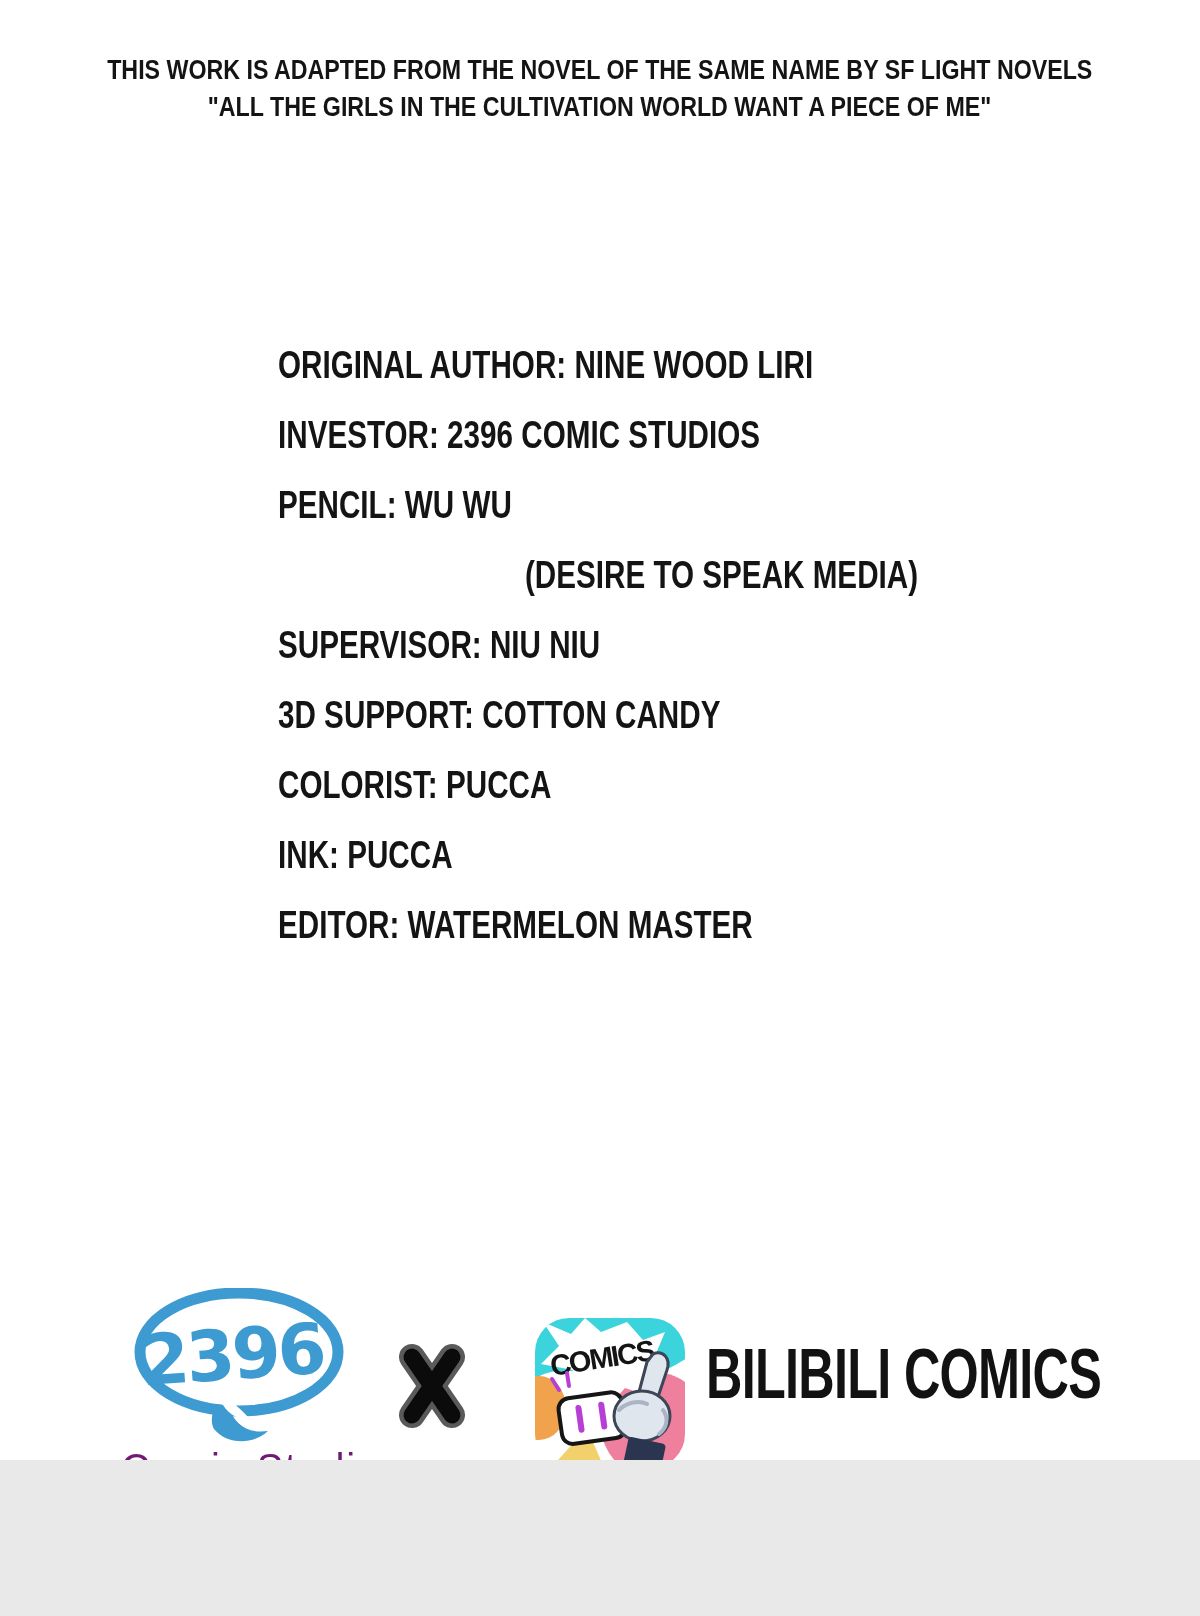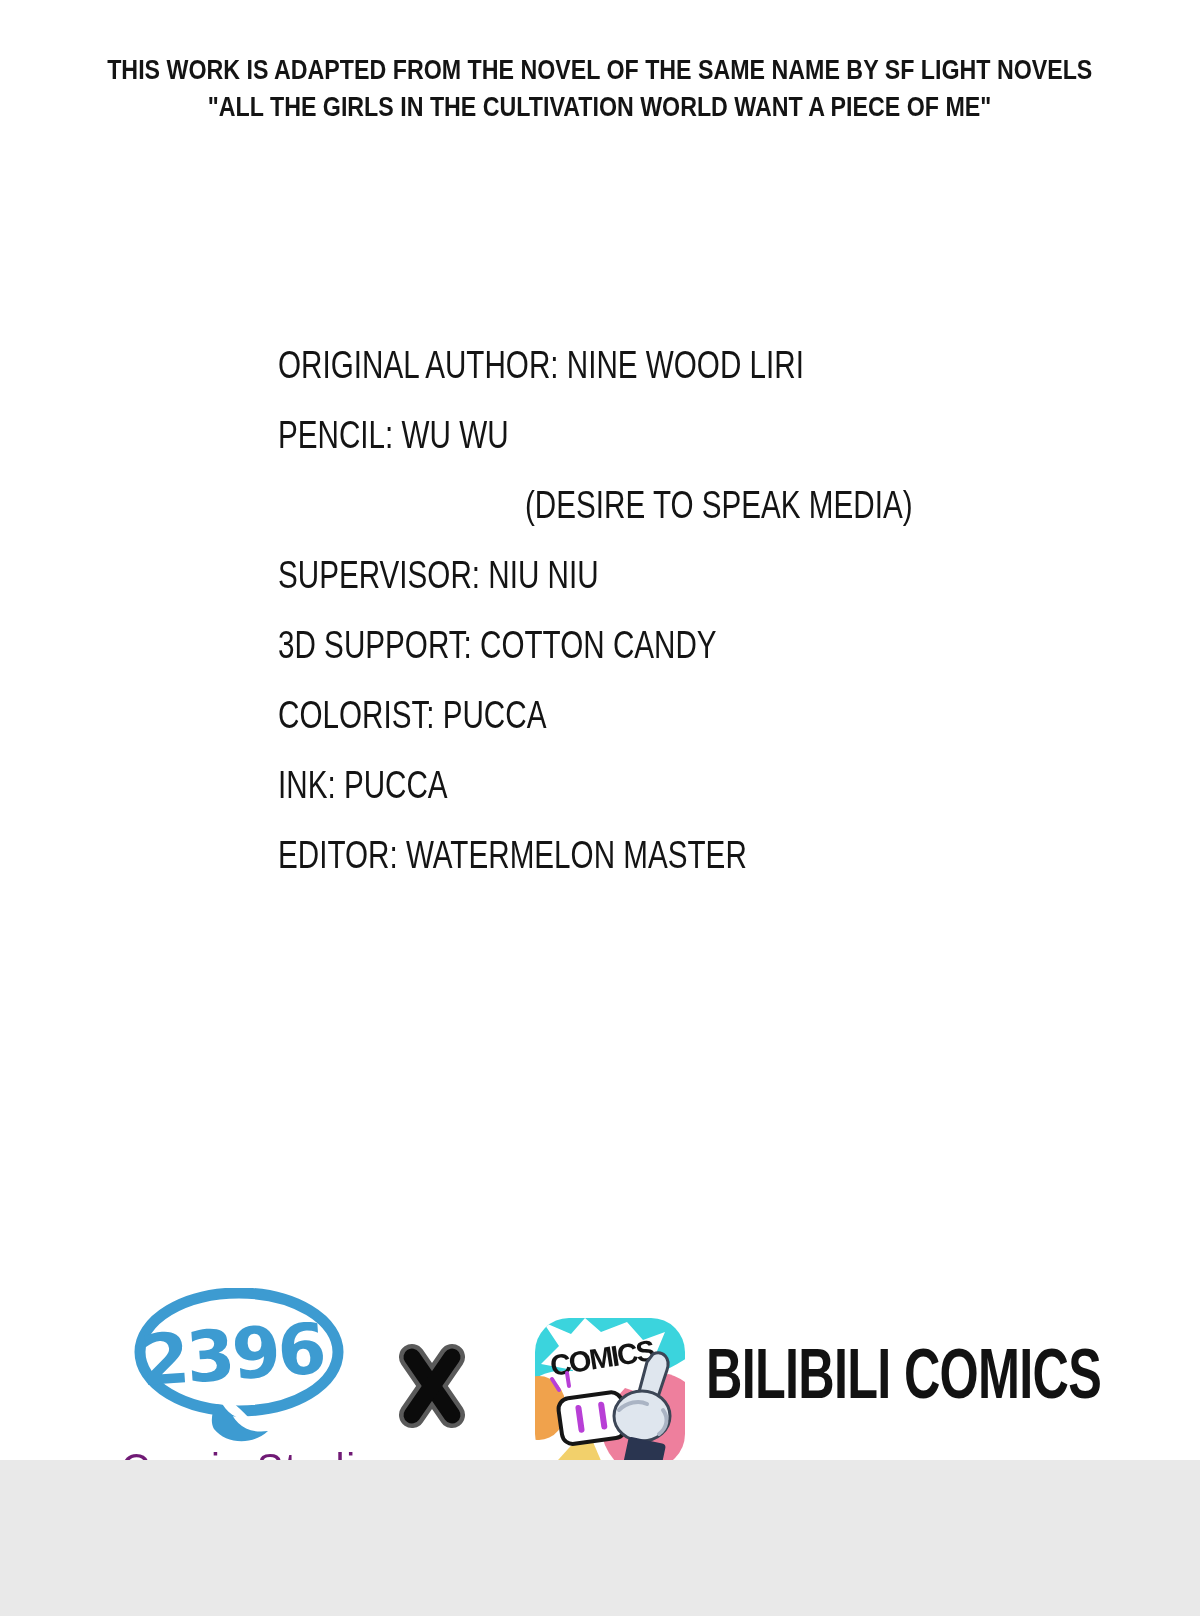--- a/index.html
+++ b/index.html
@@ -7,21 +7,21 @@
     position:relative;width:1200px;height:1460px;margin:0 auto;
     background:#ffffff;overflow:hidden;
     font-family:"Liberation Sans",sans-serif;color:#141414;
   }
   
   .header{position:absolute;top:52px;left:0;width:1200px;text-align:center;}
   .header .hline{display:block;font-size:27px;font-weight:bold;line-height:37px;white-space:nowrap;}
   .header .hline > span{display:inline-block;transform:scaleX(0.86);transform-origin:center center;}
   
   .credits{position:absolute;left:278px;top:330px;margin:0;padding:0;list-style:none;}
-  .credits li{height:70px;line-height:70px;font-size:39px;font-weight:normal;white-space:nowrap;}
+  .credits li{height:70px;line-height:70px;font-size:39px;font-weight:bold;white-space:nowrap;}
   .credits li > span{display:inline-block;transform:scaleX(0.76);transform-origin:left center;}
   .credits li.indent{padding-left:247px;}
   
   .studio-bubble{position:absolute;left:128px;top:1288px;width:230px;height:165px;}
   .studio-number{
     position:absolute;left:128px;top:1292px;width:208px;height:126px;
     display:flex;align-items:center;justify-content:center;
     font-family:"DejaVu Sans",sans-serif;font-weight:bold;font-size:70px;
     color:#3d9bd1;letter-spacing:-3px;transform:rotate(-4deg);
   }
@@ -43,20 +43,21 @@
 
 <div class="page">
 
   <div class="header">
     <span class="hline"><span>THIS WORK IS ADAPTED FROM THE NOVEL OF THE SAME NAME BY SF LIGHT NOVELS</span></span>
     <span class="hline"><span>"ALL THE GIRLS IN THE CULTIVATION WORLD WANT A PIECE OF ME"</span></span>
   </div>
 
   <ul class="credits">
     <li><span>ORIGINAL AUTHOR: NINE WOOD LIRI</span></li>
+    <li><span>INVESTOR: 2396 COMIC STUDIOS</span></li>
     <li><span>PENCIL: WU WU</span></li>
     <li class="indent"><span>(DESIRE TO SPEAK MEDIA)</span></li>
     <li><span>SUPERVISOR: NIU NIU</span></li>
     <li><span>3D SUPPORT: COTTON CANDY</span></li>
     <li><span>COLORIST: PUCCA</span></li>
     <li><span>INK: PUCCA</span></li>
     <li><span>EDITOR: WATERMELON MASTER</span></li>
   </ul>
 
   <svg class="studio-bubble" viewBox="0 0 230 165">

